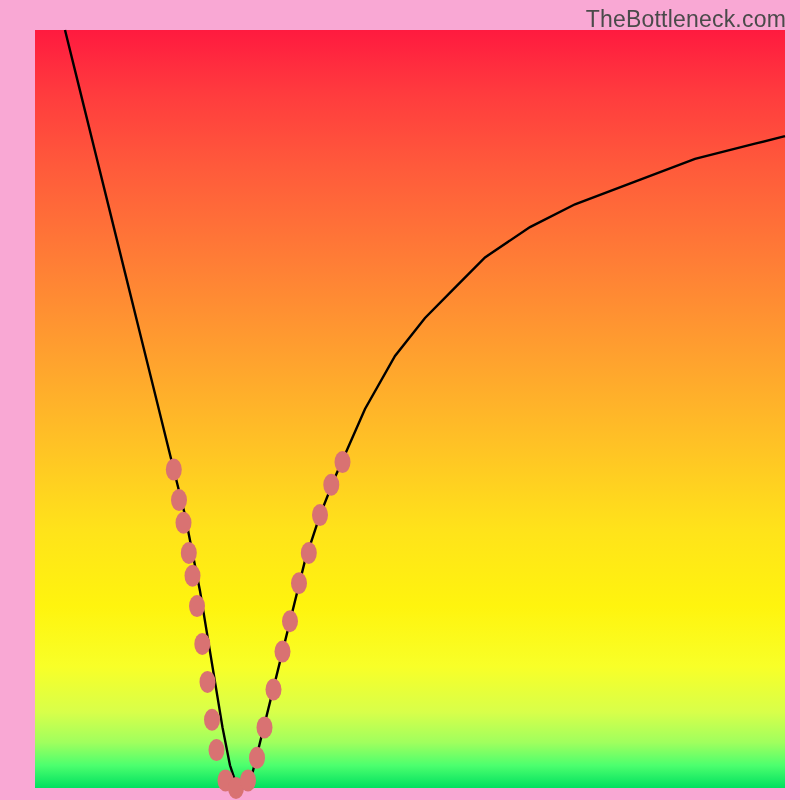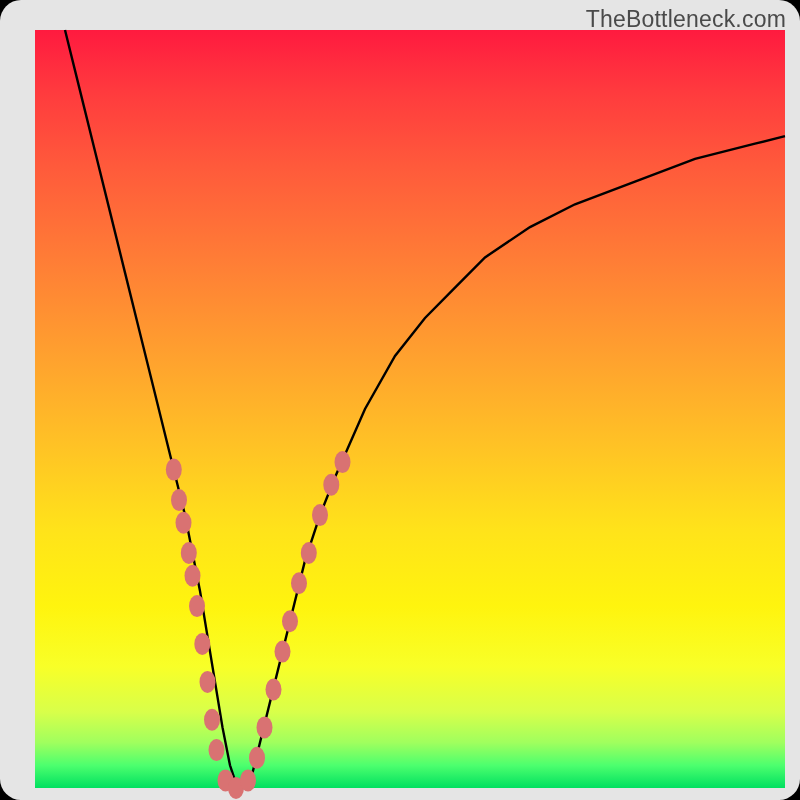--- a/index.html
+++ b/index.html
@@ -8,22 +8,21 @@
     width: 800px;
     height: 800px;
     overflow: hidden;
     background: #000;
     font-family: Arial, Helvetica, sans-serif;
   }
   .frame {
     position: relative;
     width: 800px;
     height: 800px;
-    background: #e5e5e5;
-    border-radius: 21px;
+    background: #f9a8d4;
   }
   .plot-area {
     position: absolute;
     left: 35px;
     top: 30px;
     width: 750px;
     height: 758px;
     
     background: linear-gradient(to bottom,
       #ff1a3f 0%,

